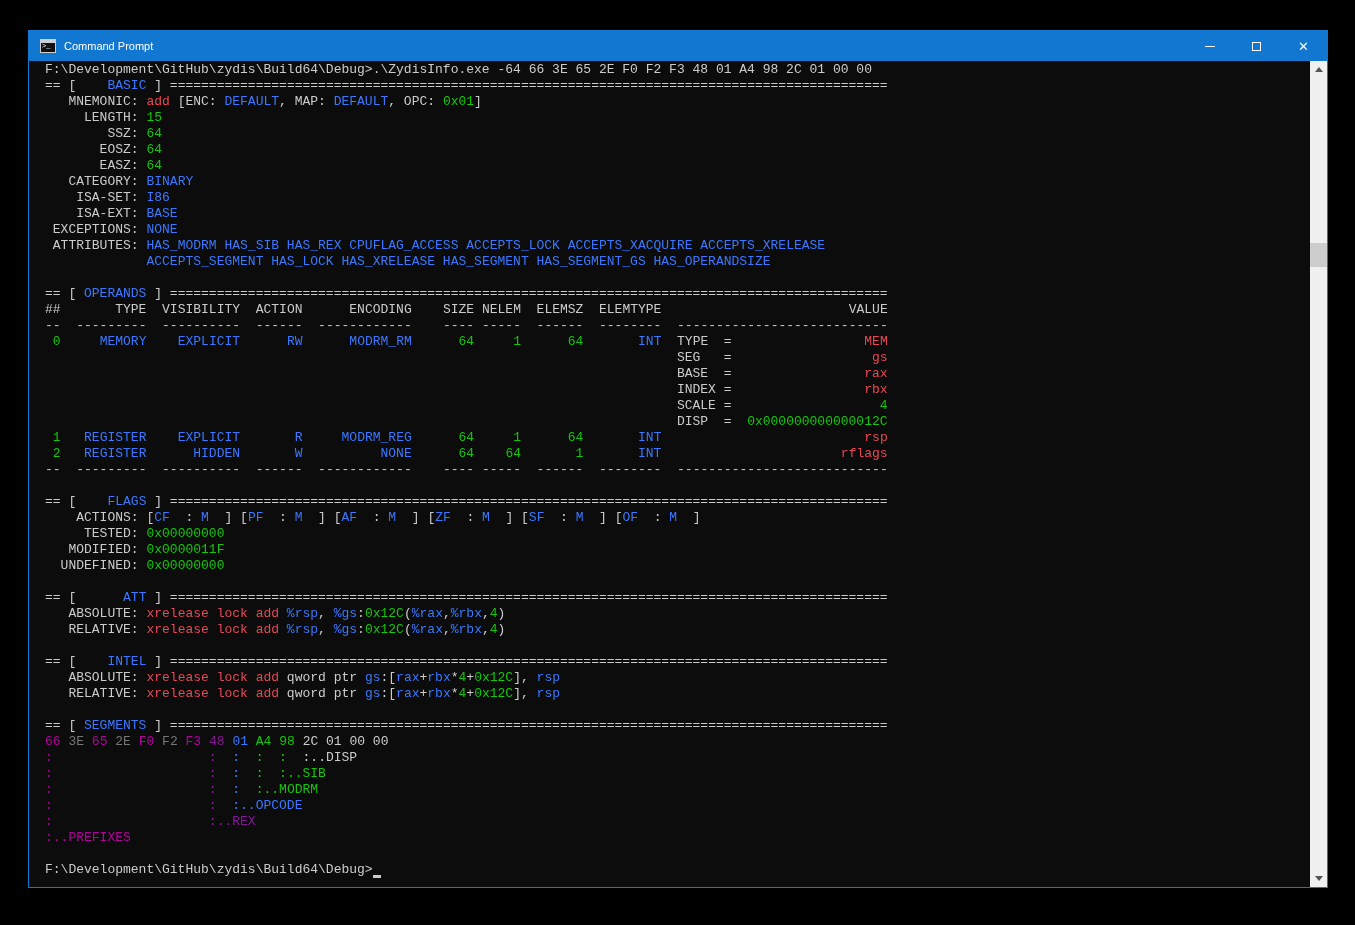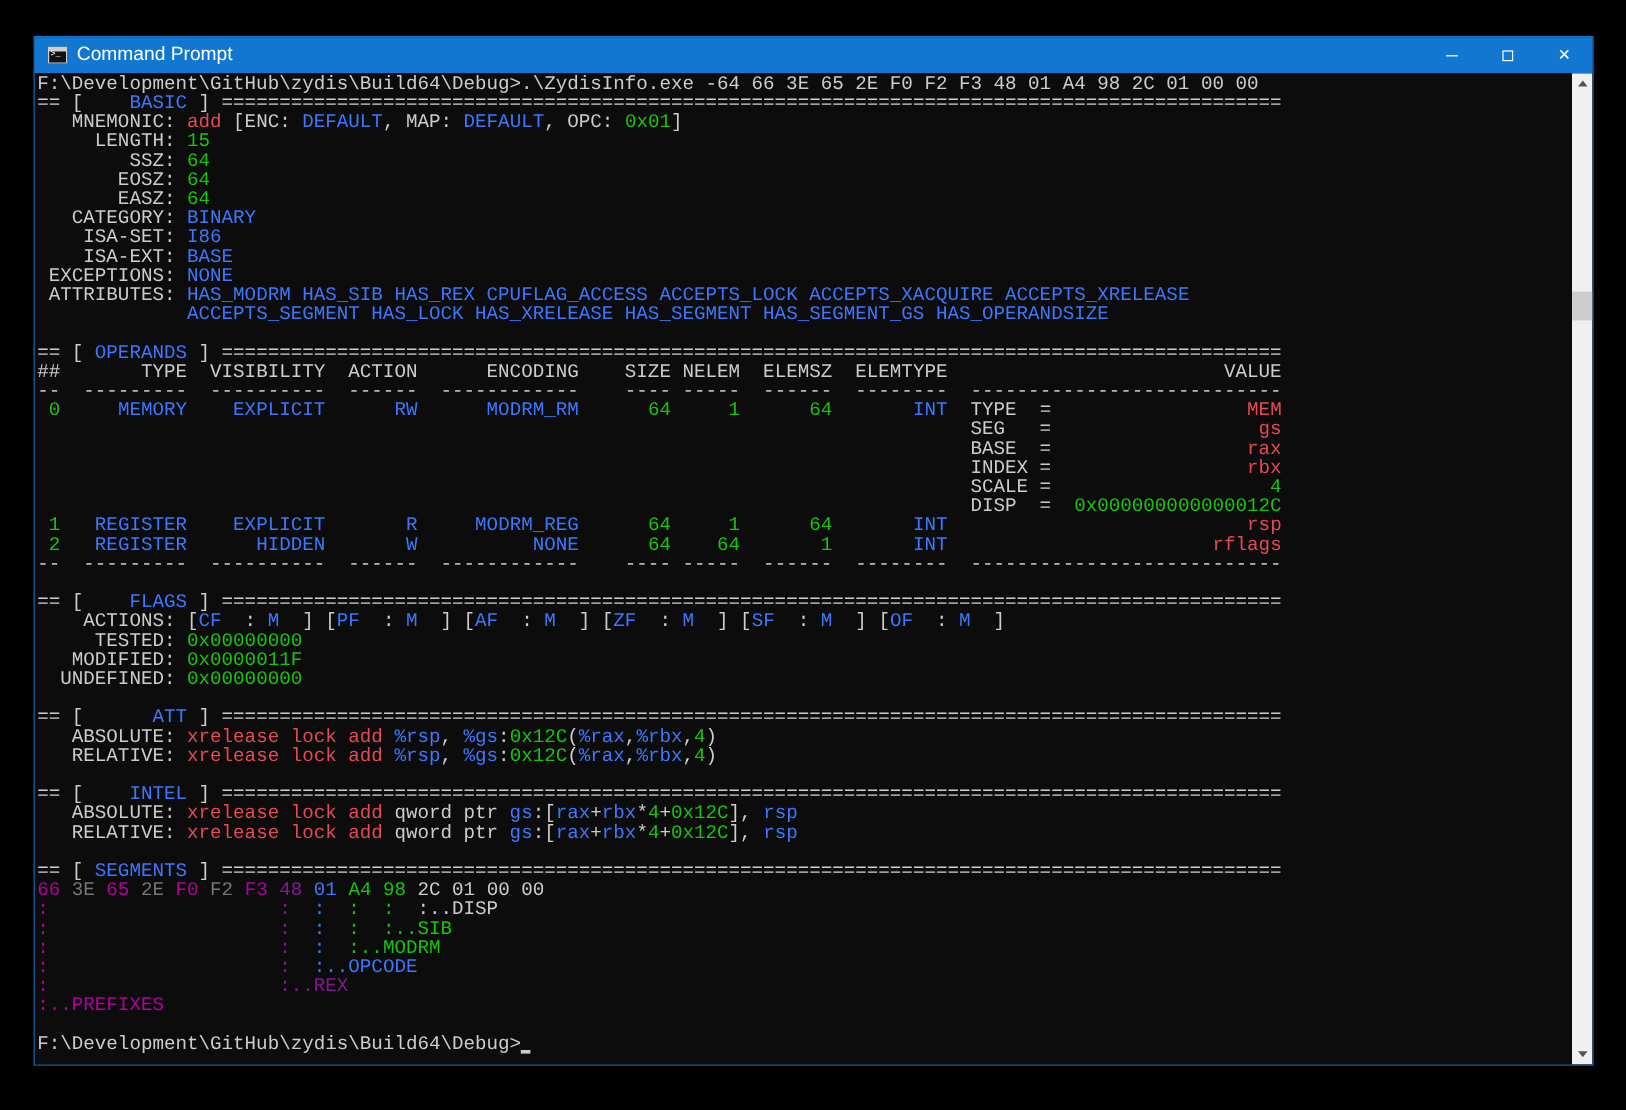--- a/index.html
+++ b/index.html
@@ -35,21 +35,21 @@
   }
   .cmd-icon::after {
     content: ">_";
     position: absolute; left: 1px; top: -2px;
     color: #ffffff;
     font-family: "Liberation Mono", monospace;
     font-size: 7px; line-height: 10px;
   }
   .title-text {
     color: #ffffff;
-    font-size: 16px;
+    font-size: 11px;
     margin-left: 8px;
     flex: 1 1 auto;
     white-space: nowrap;
   }
   .tb-buttons { display: flex; height: 30px; flex: none; }
   .tb-btn {
     width: 47px; height: 30px;
     display: flex; align-items: center; justify-content: center;
     cursor: default;
   }
@@ -57,23 +57,23 @@
   .glyph-max { width: 9px; height: 9px; border: 1px solid #ffffff; }
   .glyph-close { color: #ffffff; font-size: 13px; line-height: 13px; font-family: "DejaVu Sans", sans-serif; }
   .console {
     position: absolute;
     left: 0; top: 30px; right: 0; bottom: 0;
     background: #0C0C0C;
     overflow: hidden;
   }
   .output {
     position: absolute;
-    left: 2px; top: 1px;
+    left: 16px; top: 1px;
     font-family: "Liberation Mono", "DejaVu Sans Mono", monospace;
-    font-size: 16px;
+    font-size: 13px;
     line-height: 16px;
     white-space: pre;
   }
   .tline { height: 16px; white-space: pre; }
   .cursor {
     display: inline-block;
     width: 8px; height: 12px;
     border-bottom: 3px solid #CCCCCC;
     vertical-align: bottom;
   }

